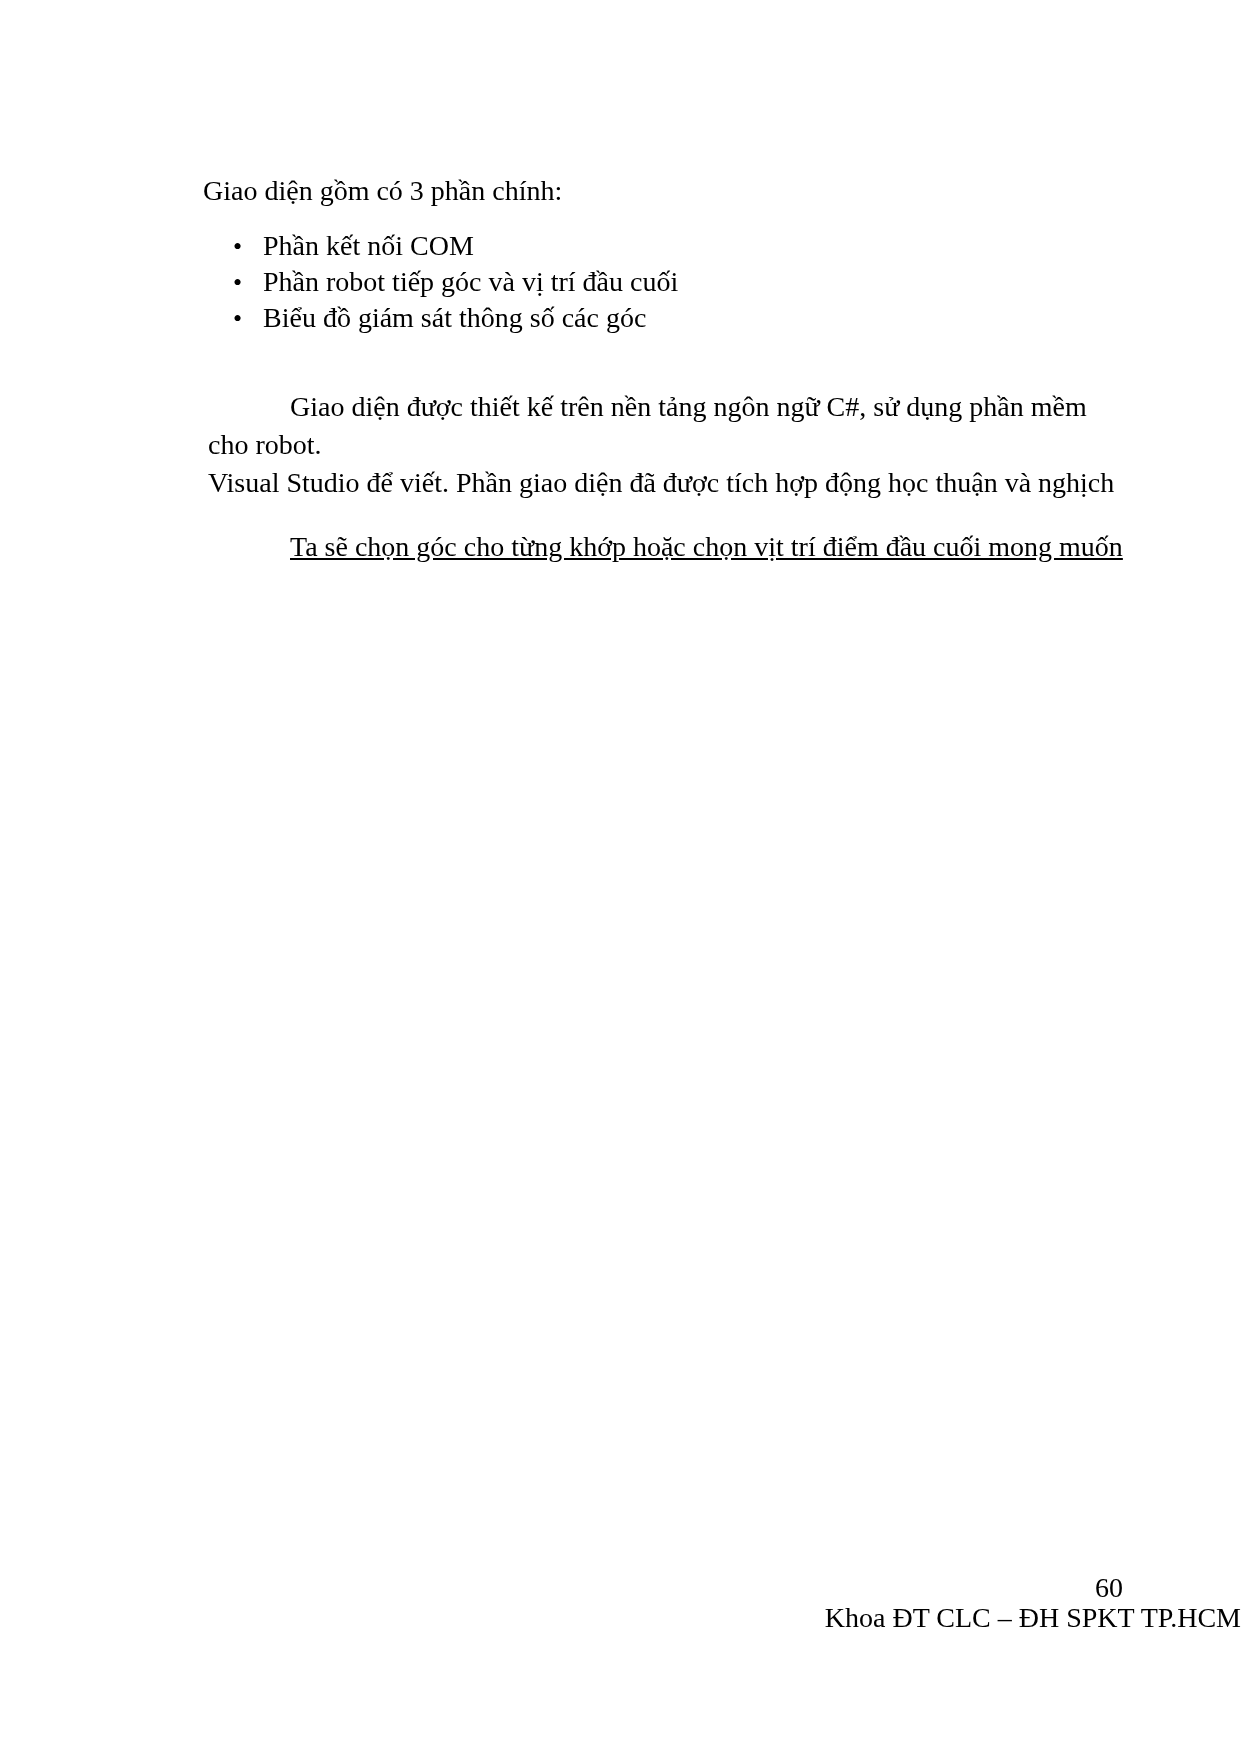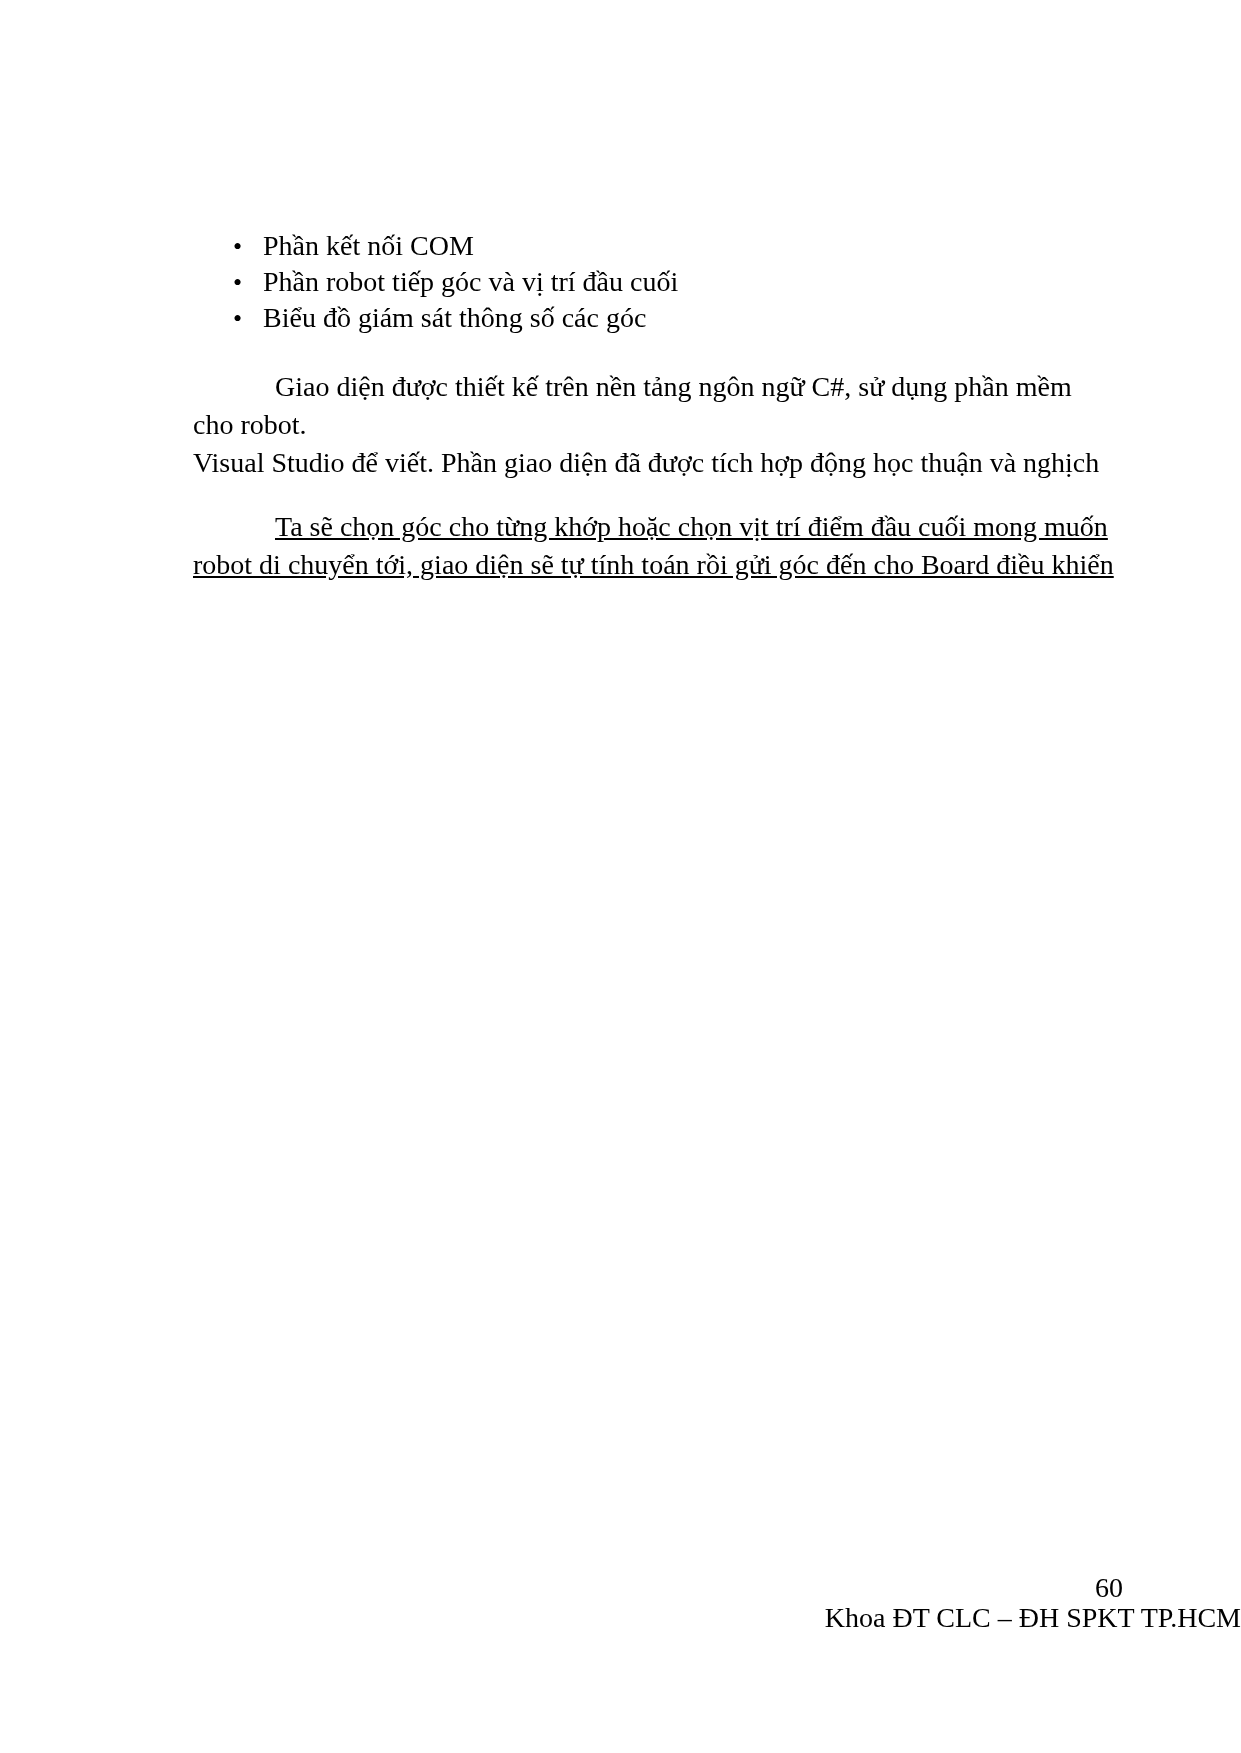--- a/index.html
+++ b/index.html
@@ -41,22 +41,23 @@
   .bullets .dot {
     width: 30px;
     flex: 0 0 30px;
     font-size: 26px;
   }
   .bullet-text {
     white-space: nowrap;
   }
   .para {
     position: absolute;
-    left: 193px;
+    left: 208px;
     line-height: 38px;
+    margin-top: 20px;
   }
   .para .line {
     white-space: nowrap;
   }
   .para .line.indent {
     padding-left: 82px;
   }
   .para1 { top: 368px; }
   .para2 { top: 508px; text-decoration: underline; }
   .page-number {
@@ -74,20 +75,21 @@
     padding-left: 86px;
     text-align: right;
     line-height: 32px;
   }
 </style>
 </head>
 <body>
 
 <div class="page">
 
+  <div class="intro">Giao diện gồm có 3 phần chính:</div>
 
   <ul class="bullets">
     <li>
       <span class="dot">•</span>
       <span class="bullet-text">Phần kết nối COM</span>
     </li>
     <li>
       <span class="dot">•</span>
       <span class="bullet-text">Phần robot tiếp góc và vị trí đầu cuối</span>
     </li>
@@ -98,21 +100,20 @@
   </ul>
 
   <div class="para para1">
     <div class="line indent">Giao diện được thiết kế trên nền tảng ngôn ngữ C#, sử dụng phần mềm</div>
     <div class="line">cho robot.</div>
     <div class="line">Visual Studio để viết. Phần giao diện đã được tích hợp động học thuận và nghịch</div>
   </div>
 
   <div class="para para2">
     <div class="line indent">Ta sẽ chọn góc cho từng khớp hoặc chọn vịt trí điểm đầu cuối mong muốn</div>
-    <div class="line">robot di chuyển tới, giao diện sẽ tự tính toán rồi gửi góc đến cho Board điều khiển</div>
   </div>
 
   <div class="page-number">60</div>
 
   <div class="footer">
     <span>Khoa ĐT CLC – ĐH SPKT TP.HCM</span>
   </div>
 
 </div>
 

